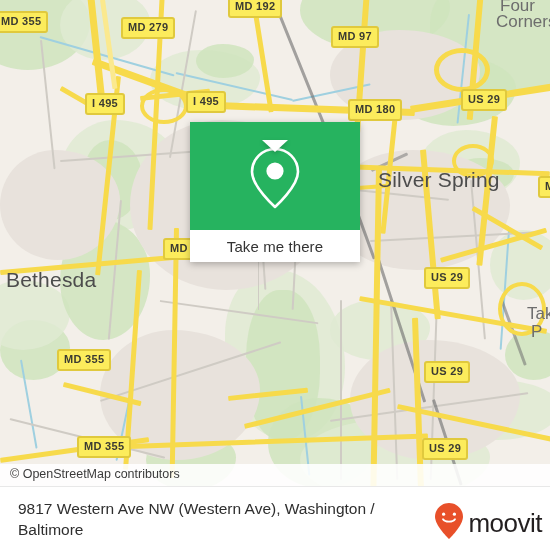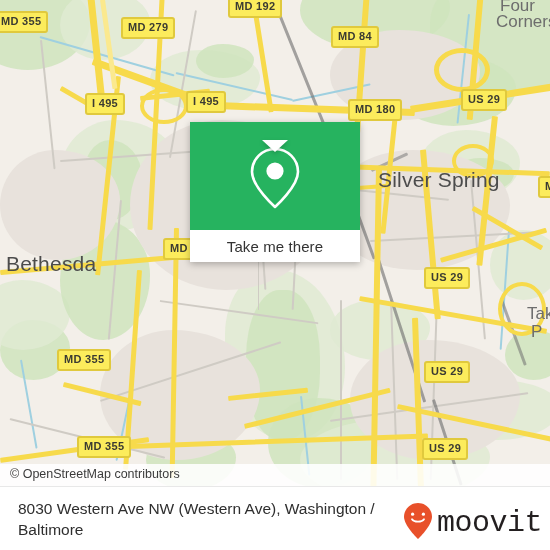--- a/index.html
+++ b/index.html
@@ -57,22 +57,22 @@
         border-left:13px solid transparent;border-right:13px solid transparent;
         border-top:12px solid #fff;
         filter:drop-shadow(0 2px 2px rgba(0,0,0,.18));}
 
   
   .footer{position:absolute;left:0;top:486px;width:550px;height:64px;background:#fff;
           display:flex;align-items:center;}
   .footer-title{position:absolute;left:18px;top:12px;width:375px;font-size:15.5px;
                 line-height:21px;color:#2e2e2e;font-family:"Liberation Sans",sans-serif;}
   .brand{position:absolute;right:8px;top:16px;display:flex;align-items:center;gap:4px;}
-  .brand-word{font-size:30px;color:#231f20;letter-spacing:-.5px;line-height:30px;
-              font-family:Liberation Mono, monospace;}
+  .brand-word{font-size:26px;color:#231f20;letter-spacing:-.5px;line-height:30px;
+              font-family:Liberation Sans, sans-serif;}
   .footer-sep{position:absolute;left:0;top:0;width:550px;height:1px;background:#e8e8e8;}
 </style>
 </head>
 <body>
 
 <div class="screen">
 
   <div class="map">
     <div class="landmass"></div>
 
@@ -183,33 +183,33 @@
     <div class="rd" style="left:64px;top:382px;width:80px;height:5px;transform:rotate(14deg);"></div>
     <div class="rd" style="left:474px;top:206px;width:80px;height:5px;transform:rotate(30deg);"></div>
     <div class="rd" style="left:300px;top:190px;width:90px;height:4px;transform:rotate(-4deg);"></div>
 
     <div style="position:absolute;left:434px;top:48px;width:46px;height:34px;border:5px solid #f7da4b;border-radius:50%;"></div>
     <div style="position:absolute;left:140px;top:88px;width:40px;height:28px;border:4px solid #f7da4b;border-radius:50%;"></div>
     <div style="position:absolute;left:452px;top:144px;width:34px;height:26px;border:4px solid #f7da4b;border-radius:50%;"></div>
     <div style="position:absolute;left:498px;top:282px;width:40px;height:46px;border:4px solid #f7da4b;border-radius:50%;"></div>
 
     <div>
-      <div class="place city" style="left:6px;top:252px;text-align:right;">Bethesda</div>
+      <div class="place city" style="left:6px;top:268px;text-align:right;">Bethesda</div>
       <div class="place city" style="left:378px;top:168px;">Silver Spring</div>
       <div class="place town" style="left:500px;top:-4px;">Four</div>
       <div class="place town" style="left:496px;top:12px;">Corners</div>
       <div class="place town" style="left:527px;top:304px;">Tak</div>
       <div class="place town" style="left:531px;top:322px;">P</div>
     </div>
 
     <div>
       <div class="shield" style="left:-6px;top:11px;">MD 355</div>
       <div class="shield" style="left:121px;top:17px;">MD 279</div>
       <div class="shield" style="left:228px;top:-4px;">MD 192</div>
-      <div class="shield" style="left:331px;top:26px;">MD 84</div>
+      <div class="shield" style="left:331px;top:26px;">MD 97</div>
       <div class="shield" style="left:461px;top:89px;">US 29</div>
       <div class="shield" style="left:85px;top:93px;">I 495</div>
       <div class="shield" style="left:186px;top:91px;">I 495</div>
       <div class="shield" style="left:348px;top:99px;">MD 180</div>
       <div class="shield" style="left:163px;top:238px;">MD</div>
       <div class="shield" style="left:424px;top:267px;">US 29</div>
       <div class="shield" style="left:424px;top:361px;">US 29</div>
       <div class="shield" style="left:57px;top:349px;">MD 355</div>
       <div class="shield" style="left:77px;top:436px;">MD 355</div>
       <div class="shield" style="left:422px;top:438px;">US 29</div>
@@ -231,21 +231,21 @@
       </div>
     </div>
     <div class="popup-bottom">
       <span class="popup-label">Take me there</span>
     </div>
   </div>
   <div class="tail"></div>
 
   <div class="footer">
     <div class="footer-sep"></div>
-    <div class="footer-title">8030 Western Ave NW (Western Ave), Washington / Baltimore</div>
+    <div class="footer-title">9817 Western Ave NW (Western Ave), Washington / Baltimore</div>
     <div class="brand">
       <span>
         <svg width="30" height="38" viewBox="0 0 30 38" aria-hidden="true">
           <path d="M15 1 C7.3 1 1 7.2 1 14.8 C1 24 15 37 15 37 C15 37 29 24 29 14.8 C29 7.2 22.7 1 15 1 Z" fill="#e8502a"></path>
           <circle cx="9.6" cy="12.2" r="1.6" fill="#ffffff"></circle>
           <circle cx="20.4" cy="12.2" r="1.6" fill="#ffffff"></circle>
           <path d="M9 17.2 C11 20.4 19 20.4 21 17.2" fill="none" stroke="#ffffff" stroke-width="1.8" stroke-linecap="round"></path>
         </svg>
       </span>
       <span class="brand-word">moovit</span>

